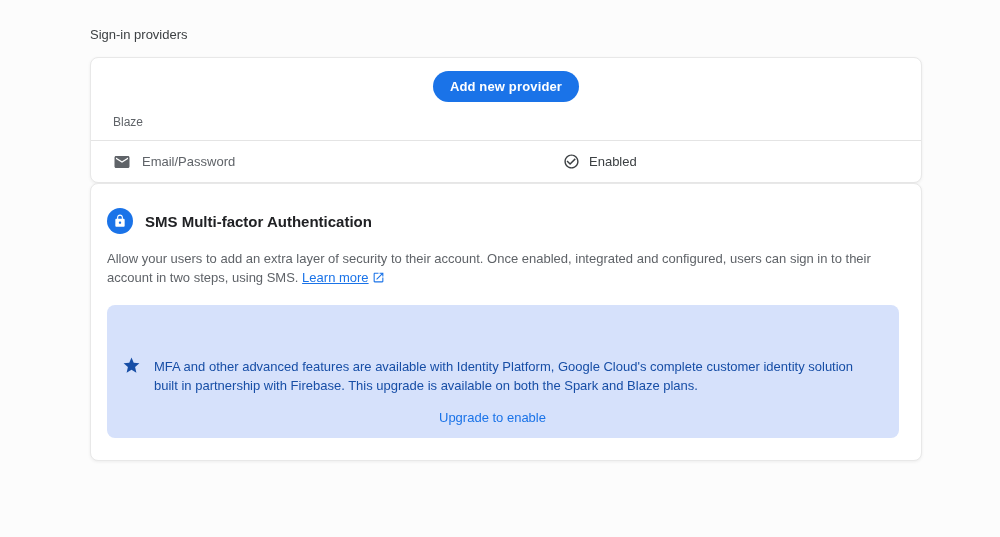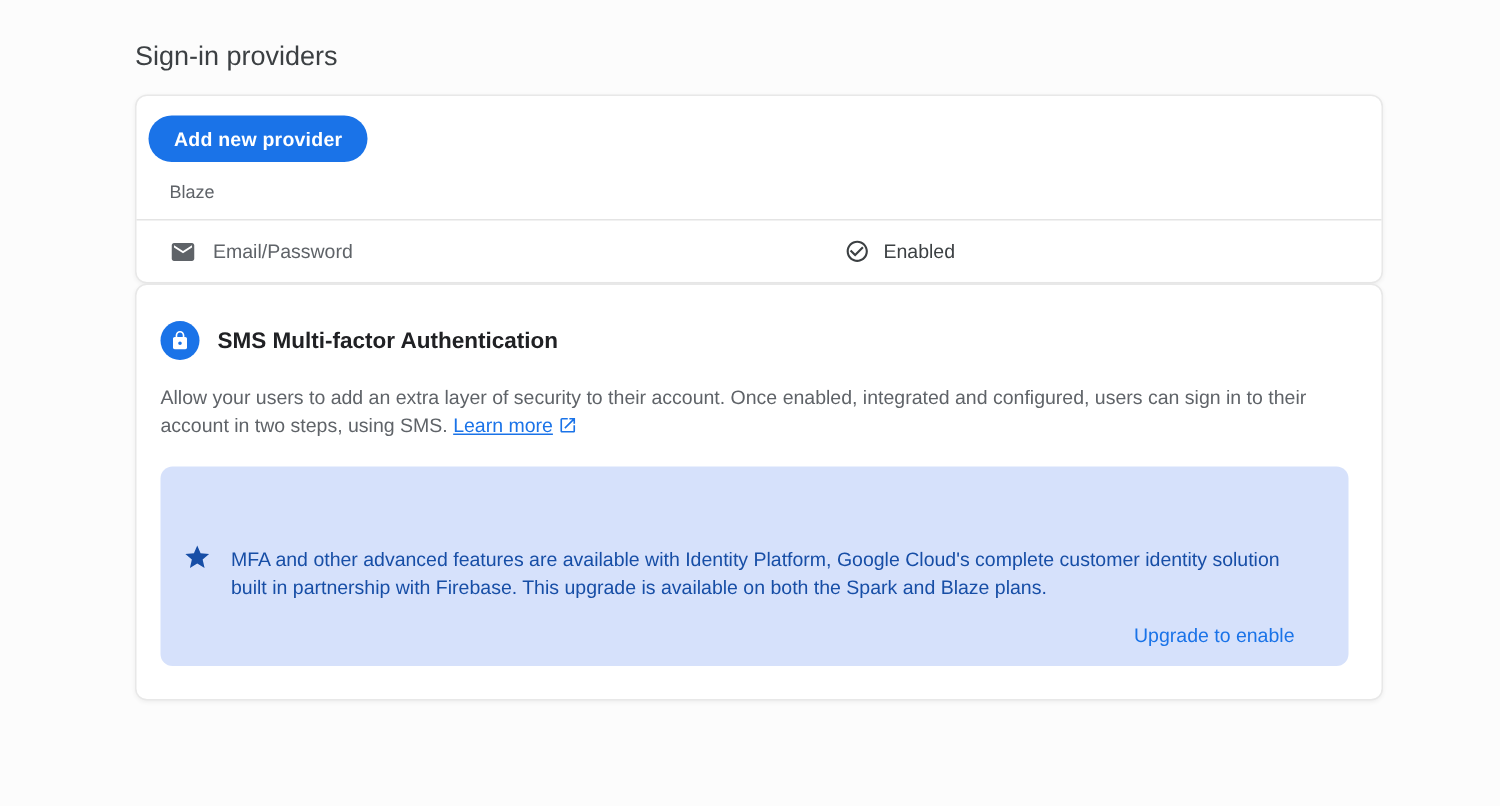--- a/index.html
+++ b/index.html
@@ -8,38 +8,38 @@
     width: 1000px;
     height: 537px;
     background: #fcfcfc;
     font-family: "Liberation Sans", sans-serif;
     color: #202124;
     -webkit-font-smoothing: antialiased;
   }
   .page { padding: 27px 0 0 90px; }
 
   .section-label {
-    font-size: 18px;
+    font-size: 13px;
     color: #3c4043;
     margin-bottom: 15px;
   }
   .section-label.advanced { margin-top: 47px; margin-bottom: 17px; }
 
   .card {
     width: 832px;
     background: #ffffff;
     border: 1px solid #e8e8e8;
     border-radius: 8px;
     box-shadow: 0 1px 3px rgba(60,64,67,0.08);
   }
 
   
   .card-toolbar {
     display: flex;
-    justify-content: flex-start;
+    justify-content: center;
     padding: 13px 8px 11px 8px;
   }
   .btn-primary {
     background: #1a73e8;
     color: #ffffff;
     border: none;
     border-radius: 16px;
     height: 31px;
     padding: 0 17px;
     font-size: 13px;
@@ -121,21 +121,21 @@
   .info-text {
     margin: 1px 0 0 0;
     font-size: 13px;
     line-height: 19px;
     font-weight: 500;
     color: #174ea6;
     max-width: 715px;
   }
   .info-action {
     display: flex;
-    justify-content: flex-end;
+    justify-content: center;
     margin-top: 15px;
     padding-right: 16px;
   }
   .upgrade-link {
     color: #1a73e8;
     font-size: 13px;
     font-weight: 500;
     text-decoration: none;
     cursor: pointer;
   }

